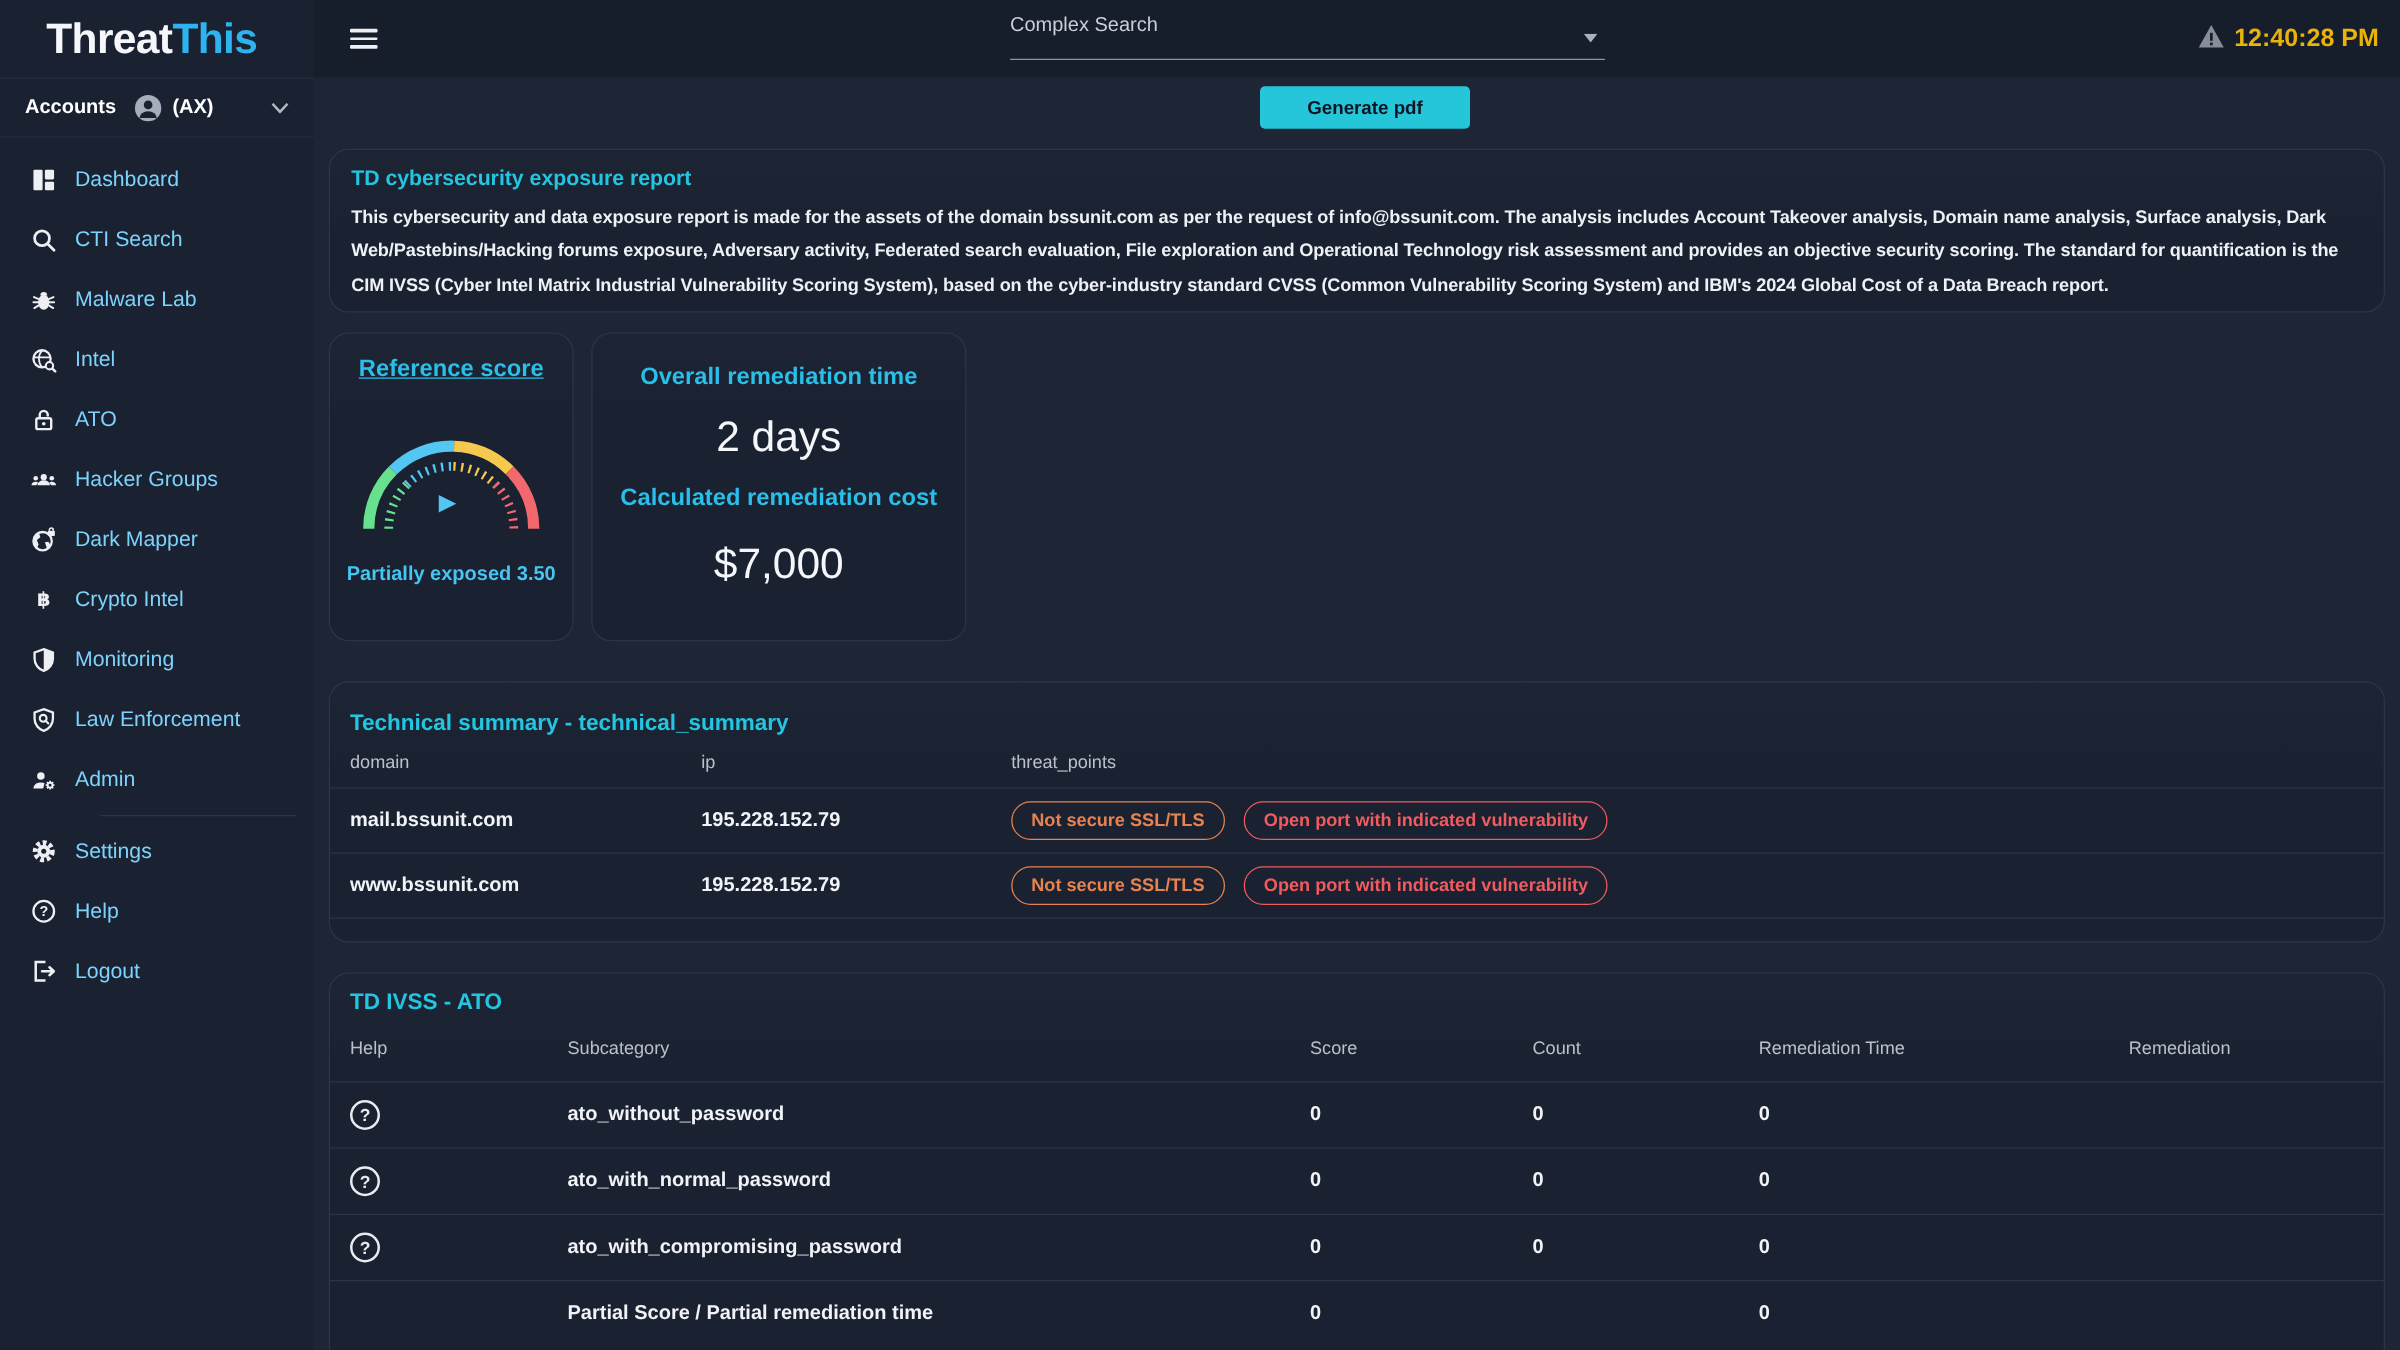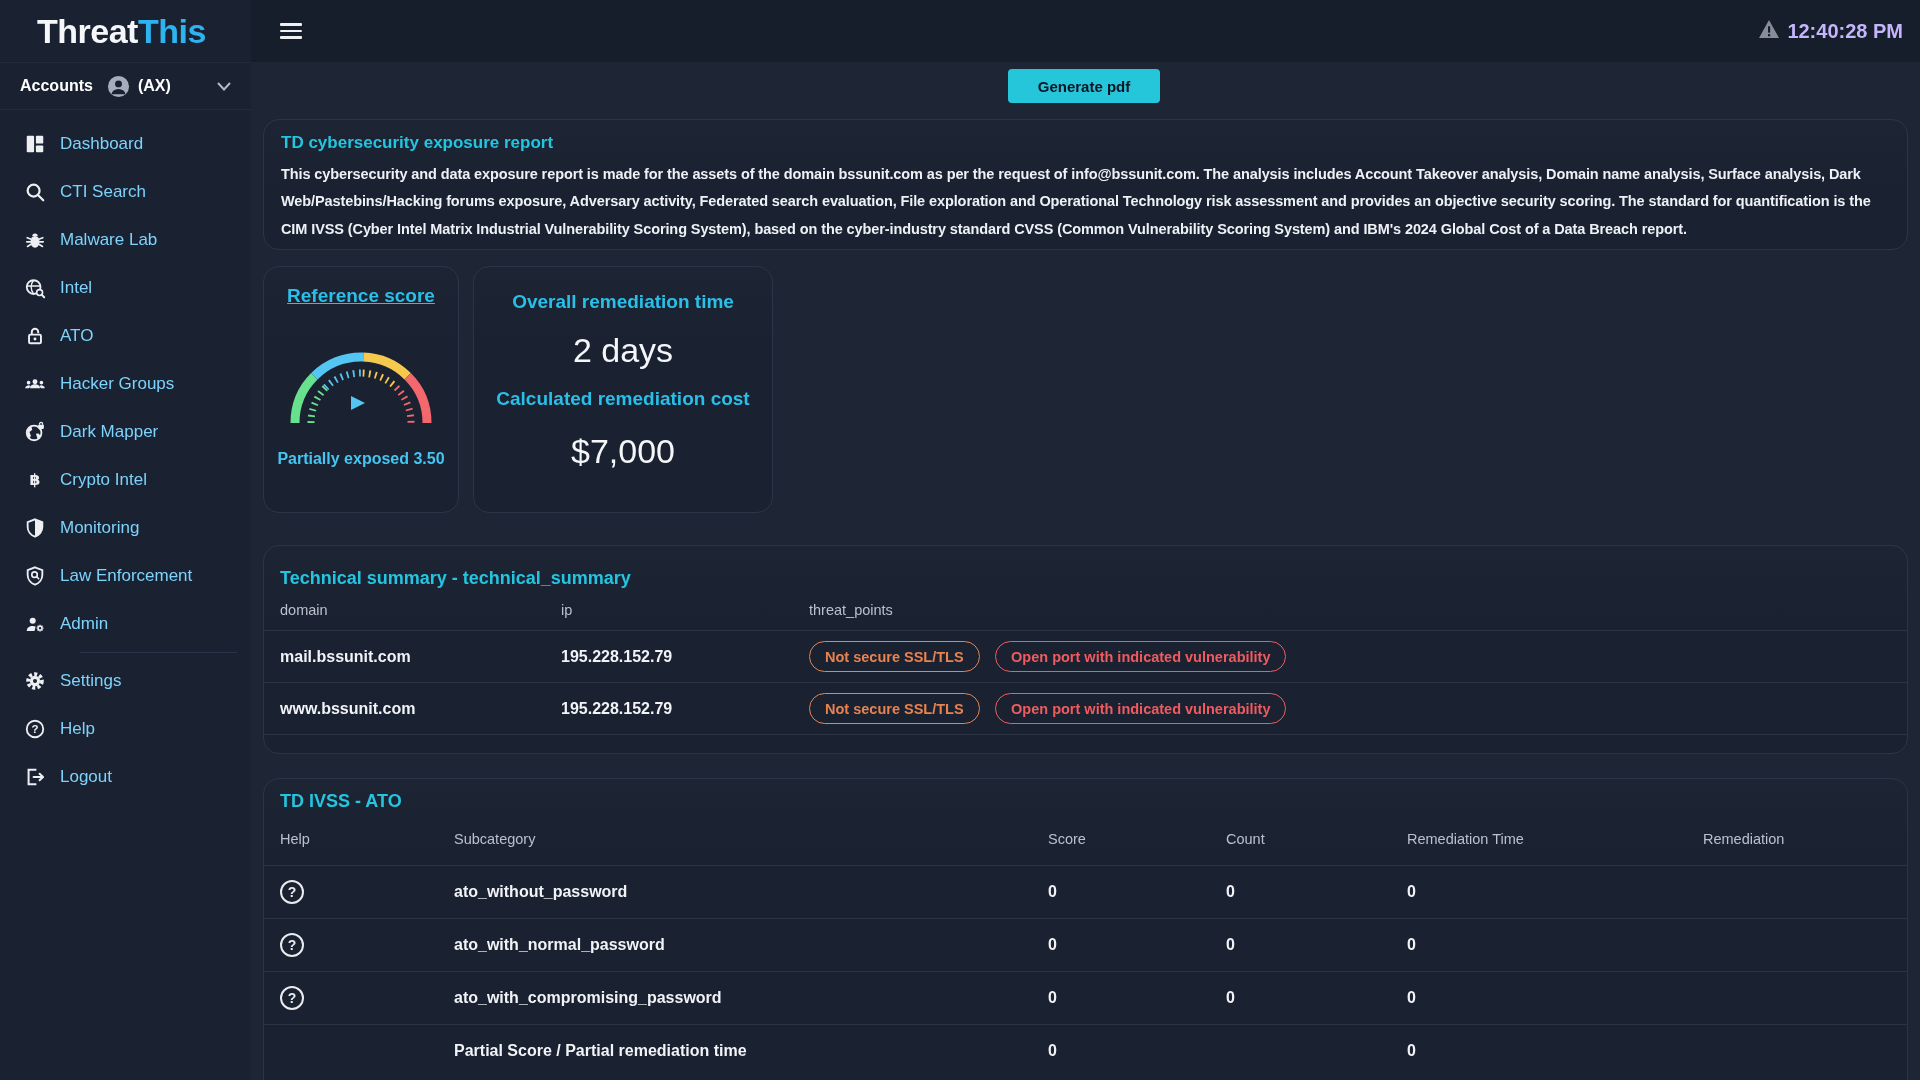--- a/index.html
+++ b/index.html
@@ -29,24 +29,24 @@
   
   .main { flex:1; display:flex; flex-direction:column; min-width:0; }
   .topbar { height:62px; min-height:62px; background:#161d2b; display:flex; align-items:center; position:relative; }
   .hamburger { margin-left:29px; width:22px; display:flex; flex-direction:column; gap:4px; cursor:pointer; }
   .hamburger span { height:2.5px; background:#eef0f4; border-radius:1px; }
   .search { position:absolute; left:557px; top:6px; width:476px; height:42px;
             border-bottom:1.5px solid #8a92a1; cursor:pointer; }
   .search-label { font-size:16px; color:#c9cfd9; padding-top:6px; }
   .search-caret { position:absolute; right:6px; top:15px; }
   .clock { margin-left:auto; display:flex; align-items:center; gap:7px; padding-right:17px; }
-  .clock-text { font-size:20px; font-weight:700; color:#c4b5fd; }
+  .clock-text { font-size:20px; font-weight:700; color:#eab308; }
 
   .toolbar { height:48px; min-height:48px; position:relative; }
-  .pdf-btn { position:absolute; left:757px; top:7px; width:152px; height:34px; background:#26c6da;
+  .pdf-btn { position:absolute; left:757px; top:7px; width:168px; height:34px; background:#26c6da;
              border:none; border-radius:4px; font-family:inherit; font-size:15px; font-weight:700;
              color:#0d1423; cursor:pointer; }
 
   .content { flex:1; padding:9px 12px 0; overflow:hidden; }
   .card { background:linear-gradient(180deg,#1d2535 0px,#1a2130 70px); border:1px solid #2c3548; border-radius:16px; }
 
   
   .report-card { padding:13px 17px 0; height:131px; }
   .report-title { color:#24c5e0; font-size:17px; font-weight:700; }
   .report-body { margin-top:8px; color:#eef1f6; font-size:14.5px; font-weight:700;
@@ -273,20 +273,28 @@
   </aside>
 
   <div class="main">
 
     <header class="topbar">
       <div class="hamburger">
           <span></span>
           <span></span>
           <span></span>
         </div>
+      <div class="search">
+        <div class="search-label">Complex Search</div>
+        <span class="search-caret">
+          <svg width="11" height="7" viewBox="0 0 11 7">
+              <path d="M0 0 H11 L5.5 7 Z" fill="#a9b1be"></path>
+            </svg>
+        </span>
+      </div>
       <div class="clock">
         <span>
           <svg width="22" height="20" viewBox="0 0 24 22">
               <path d="M12 1 L23 21 H1 Z" fill="#878e9a"></path>
               <rect x="10.9" y="8" width="2.4" height="7" fill="#161d2b"></rect>
               <rect x="10.9" y="16.6" width="2.4" height="2.4" fill="#161d2b"></rect>
             </svg>
         </span>
         <span class="clock-text">12:40:28 PM</span>
       </div>

